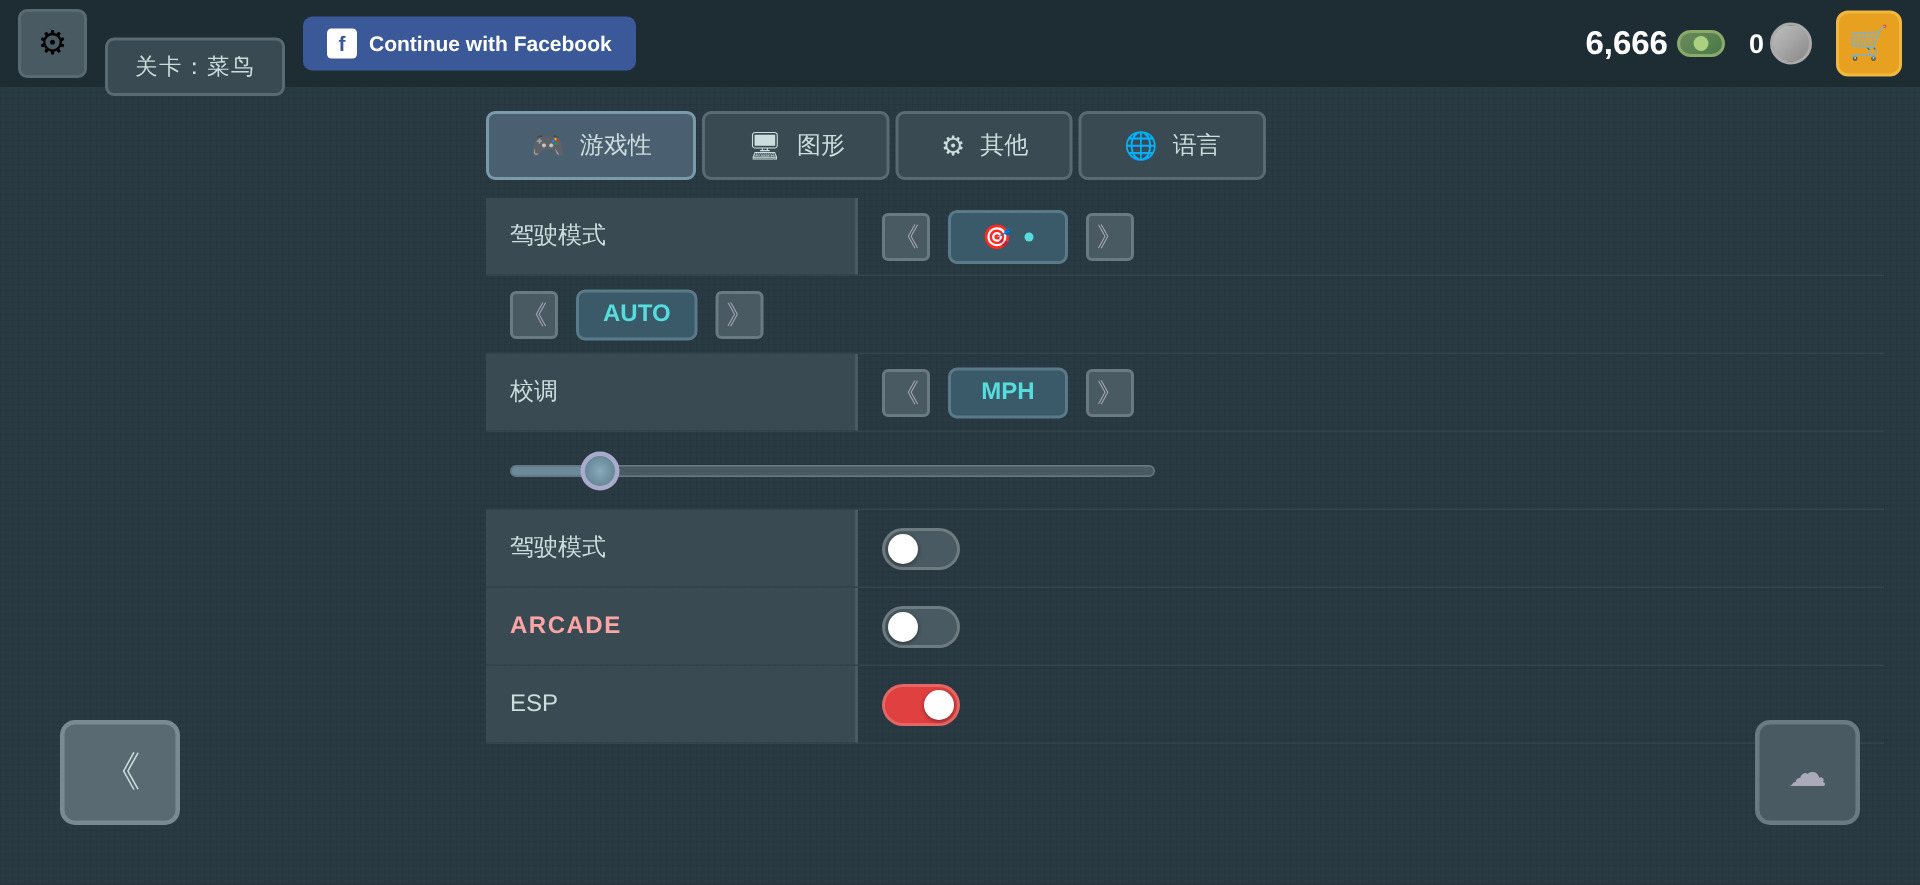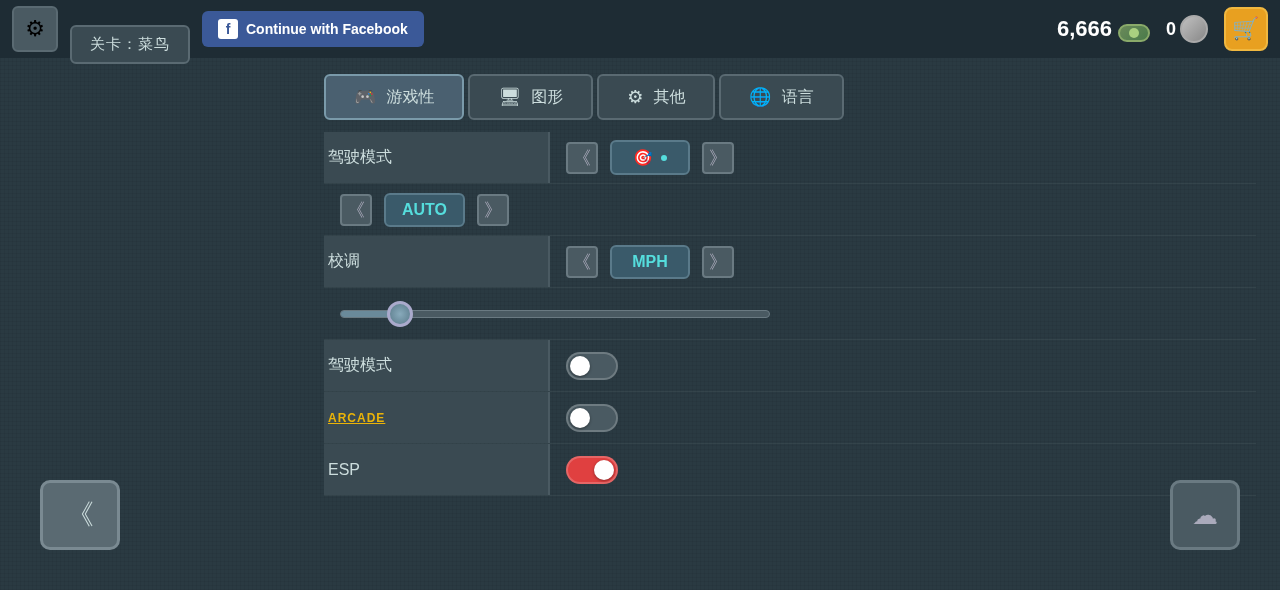--- a/index.html
+++ b/index.html
@@ -78,21 +78,21 @@
       font-weight: bold;
       display: flex; align-items: center; justify-content: center;
     }
 
     .top-right {
       margin-left: auto;
       display: flex; align-items: center; gap: 16px;
     }
 
     .coins-display {
-      display: flex; align-items: flex-end; gap: 6px;
+      display: flex; align-items: center; gap: 6px;
       color: #fff;
       font-size: 22px;
       font-weight: bold;
     }
 
     .coin-icon {
       width: 32px; height: 18px;
       background: linear-gradient(135deg, #6a8a5a, #4a7a4a);
       border-radius: 10px;
       display: flex; align-items: center; justify-content: center;
@@ -171,36 +171,35 @@
     }
 
     .setting-row {
       display: flex;
       align-items: center;
       height: 52px;
       border-bottom: 1px solid rgba(255,255,255,0.05);
     }
 
     .setting-label {
-      width: 226px;
+      width: 248px;
       background: #3a4a52;
       height: 100%;
       display: flex; align-items: center;
-      padding: 0 4px;
+      padding: 0 16px;
       color: #cdd;
       font-size: 16px;
       border-right: 2px solid #4a5a62;
     }
 
     .setting-label.arcade {
       font-weight: bold;
-      color: #eab308;
-      font-size: 12px;
+      color: #fca5a5;
+      font-size: 16px;
       letter-spacing: 1px;
-      text-decoration: underline;
     }
 
     .setting-control {
       flex: 1;
       display: flex;
       align-items: center;
       padding: 0 16px;
       gap: 12px;
     }
 

